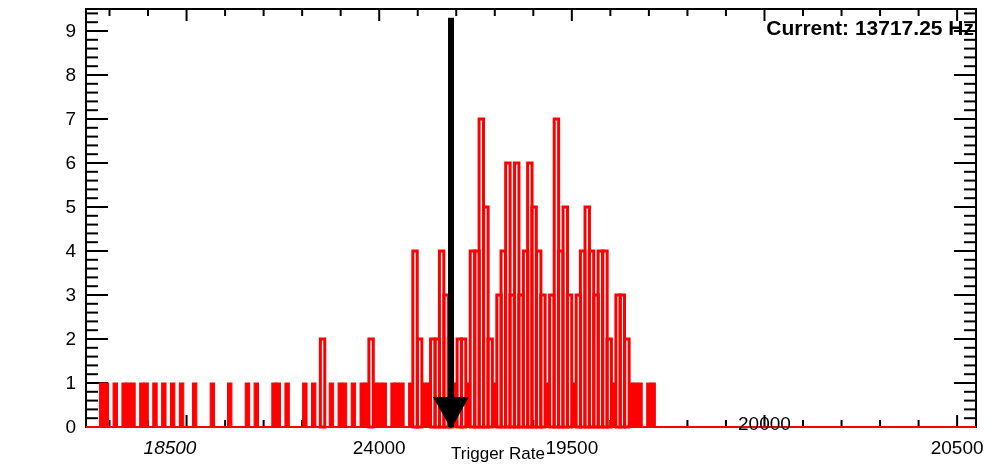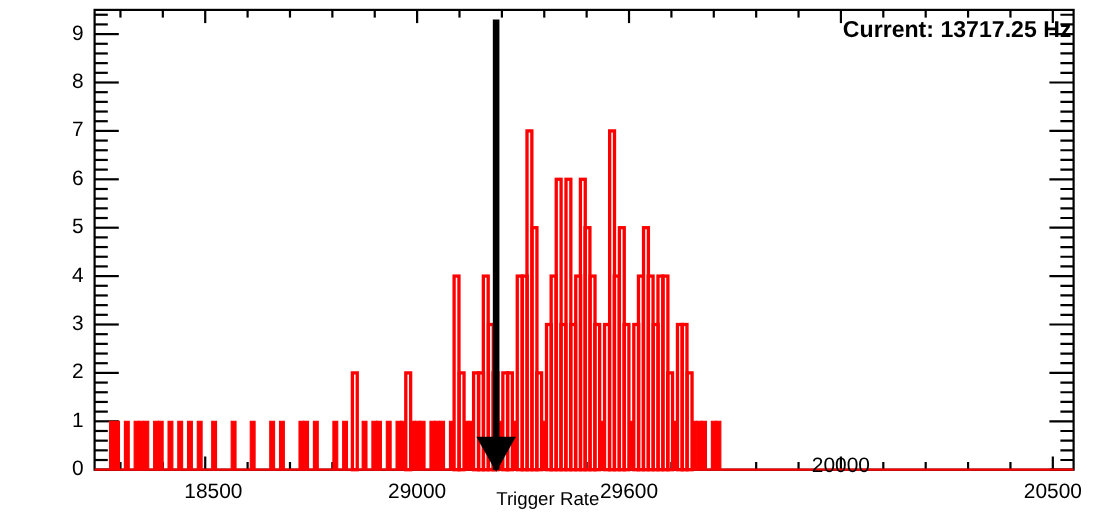--- a/index.html
+++ b/index.html
@@ -285,23 +285,23 @@
       <div class="ylab" style="left: 40px; top: 295px;">3</div>
       <div class="ylab" style="left: 40px; top: 251px;">4</div>
       <div class="ylab" style="left: 40px; top: 207px;">5</div>
       <div class="ylab" style="left: 40px; top: 163px;">6</div>
       <div class="ylab" style="left: 40px; top: 119px;">7</div>
       <div class="ylab" style="left: 40px; top: 75px;">8</div>
       <div class="ylab" style="left: 40px; top: 31px;">9</div>
     </div>
 
   <div id="xlabels">
-      <div class="xlab" style="left: 194px; top: 437px;">18500</div>
-      <div class="xlab" style="left: 379.199px; top: 437px;">29000</div>
-      <div class="xlab" style="left: 571.84px; top: 437px;">29600</div>
+      <div class="xlab" style="left: 170px; top: 437px; font-style: italic;">18500</div>
+      <div class="xlab" style="left: 379.199px; top: 437px;">24000</div>
+      <div class="xlab" style="left: 571.84px; top: 437px;">19500</div>
       <div class="xlab" style="left: 764.481px; top: 413px;">20000</div>
       <div class="xlab" style="left: 957.121px; top: 437px;">20500</div>
     </div>
 
   <div id="xtitle">Trigger Rate</div>
 
   <div id="current">Current: 13717.25 Hz</div>
 
 </div>
 

